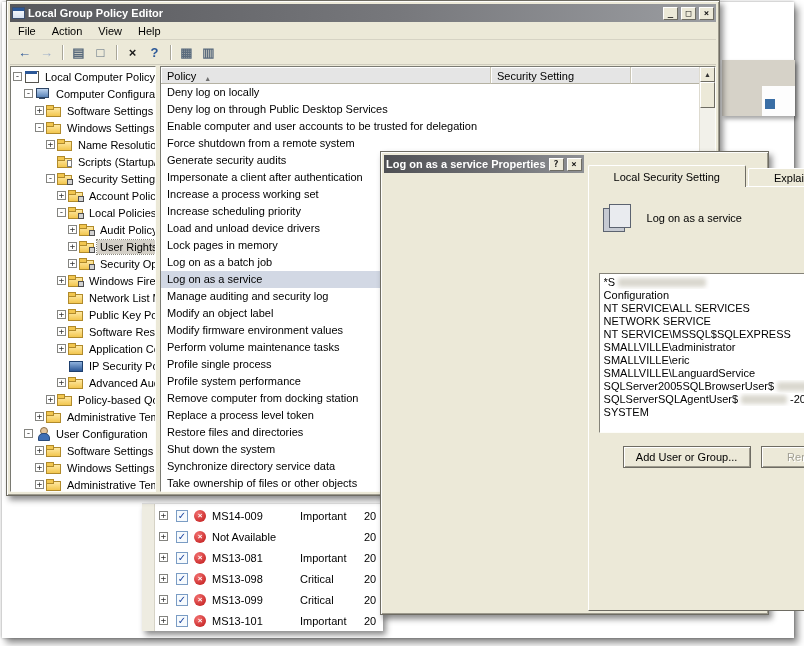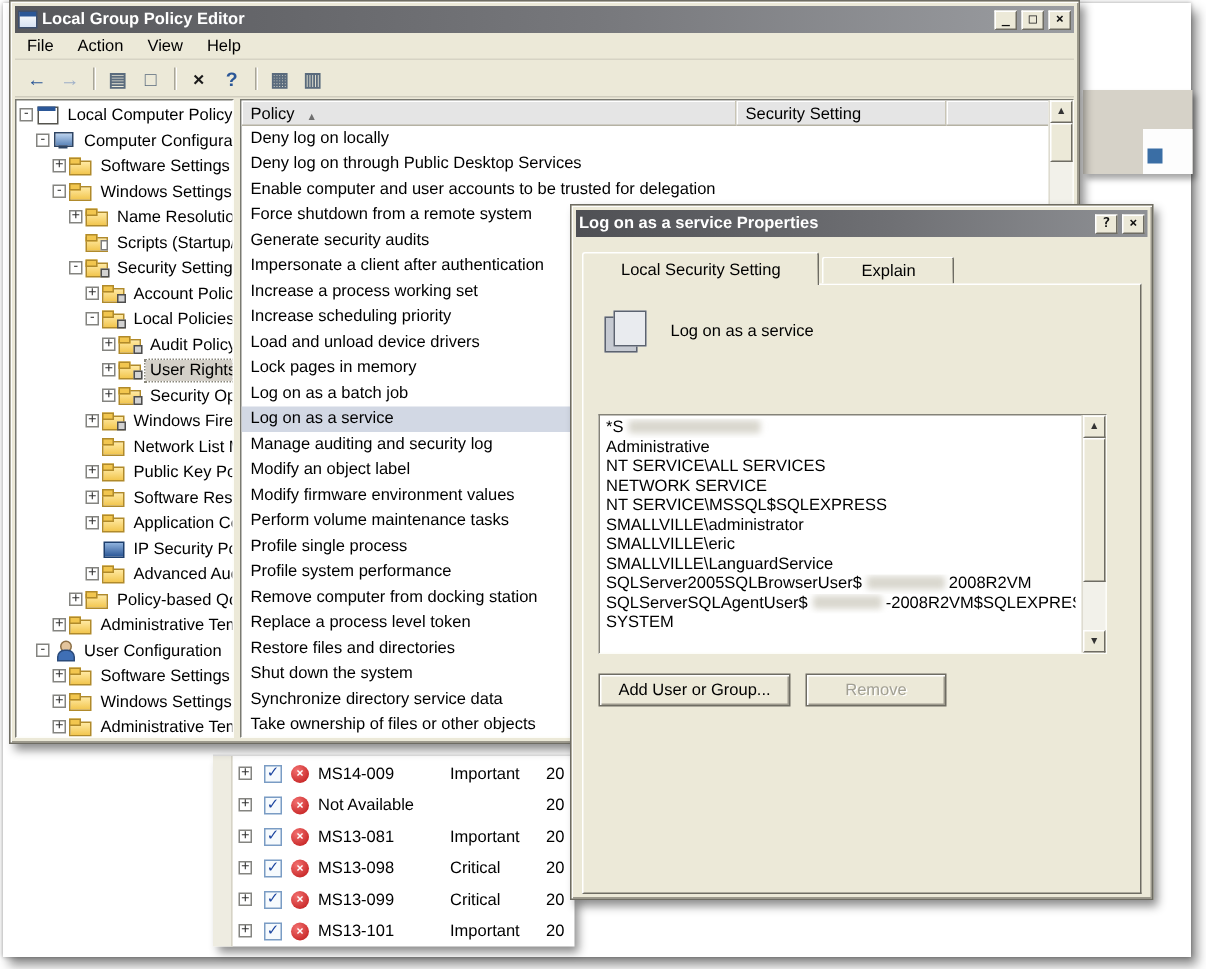--- a/index.html
+++ b/index.html
@@ -71,42 +71,42 @@
       background:linear-gradient(#bcd3ef,#5b84b8); border:1px solid #2e4564; }
   .ico-computer::after { content:""; position:absolute; left:4px; top:10px; width:6px; height:2px; background:#2e4564; }
   .ico-console::before { content:""; position:absolute; left:1px; top:1px; width:12px; height:10px; background:#fff; border:1px solid #55544e; }
   .ico-console::after { content:""; position:absolute; left:1px; top:1px; width:12px; height:3px; background:#2b5797; }
   .ico-user::before { content:""; position:absolute; left:5px; top:0; width:6px; height:6px; border-radius:50%; background:#e3c49c; border:1px solid #8c6f46; }
   .ico-user::after { content:""; position:absolute; left:3px; top:6px; width:10px; height:6px; border-radius:5px 5px 0 0; background:#3f6fb5; border:1px solid #2a4a7a; }
   .ico-ipsec::before { content:""; position:absolute; left:1px; top:2px; width:12px; height:9px;
       background:linear-gradient(#8fb2dd,#2b5797); border:1px solid #1d3f6e; }
 
   
-  .dlg { left:380px; top:136px; width:389px; height:464px; z-index:10; display:flex; flex-direction:column; }
+  .dlg { left:380px; top:151px; width:389px; height:464px; z-index:10; display:flex; flex-direction:row; }
   .dlg .titlebar { background:linear-gradient(90deg,#4f5054 0%, #6f7074 55%, #8f9195 100%); }
   .dlg-body { flex:1; min-height:0; display:flex; flex-direction:column; padding-top:9px; }
   .tabs { display:flex; align-items:flex-end; height:22px; flex:none; padding:0 4px; position:relative; z-index:3; }
   .tab { font-size:11px; padding:3px 25px; background:#ece9d8; border:1px solid #6e6c63; border-bottom:none;
          border-top-color:#fff; border-left-color:#fff; border-radius:2px 2px 0 0; margin-right:2px; height:18px; position:relative; }
   .tab.active { height:22px; padding-top:5px; margin-bottom:-1px; z-index:4; }
   .tabpage { flex:1; min-height:0; margin:0 4px; border:1px solid; border-color:#fff #6e6c63 #6e6c63 #fff;
              background:#ece9d8; padding:14px 22px 10px 10px; position:relative; z-index:2; }
   .pol-head { display:flex; align-items:center; gap:16px; margin:2px 0 40px 2px; }
   .policy-icon { width:30px; height:30px; flex:none; position:relative; }
   .policy-icon::before { content:""; position:absolute; left:2px; top:5px; width:20px; height:22px; background:#c6cad2; border:1px solid #5c6370; }
   .policy-icon::after { content:""; position:absolute; left:8px; top:1px; width:20px; height:22px; background:#e9ebef; border:1px solid #5c6370; }
   .pol-name { font-size:11px; }
   .acct-box { height:160px; display:flex; background:#fff; border:1px solid; border-color:#848278 #fdfdf9 #fdfdf9 #848278; }
   .acct-items { flex:1; min-width:0; overflow:hidden; padding:2px 4px; font-size:11px; line-height:13px; }
   .arow { white-space:nowrap; overflow:hidden; }
   .blurred { display:inline-block; height:9px; margin:0 3px -1px; border-radius:2px; background:#d9d7ce; filter:blur(2px); }
   .dlg-btn-row { display:flex; gap:10px; margin-top:13px; }
   .btn { font-size:11px; height:22px; background:#ece9d8; border:1px solid #6e6c63; color:#000;
          box-shadow: inset 1px 1px 0 #fff, inset -1px -1px 0 #9d9a8d; padding:0 8px; font-family:"Liberation Sans",sans-serif; }
-  .btn.w-add { width:128px; }
+  .btn.w-add { width:128px;margin-left:24px; }
   .btn.w-rem { width:94px; }
   .btn.disabled { color:#a19f93; text-shadow:1px 1px 0 #fefefe; }
   .btn.default { border-color:#000; }
   .dlg-foot { flex:none; display:flex; justify-content:flex-end; gap:8px; padding:9px 8px 3px; }
   .dlg-foot .btn { width:66px; height:21px; }
 
   
   .patch-window { left:142px; top:503px; width:241px; height:128px; position:absolute; background:#fff; z-index:1;
                   box-shadow: 3px 4px 6px rgba(0,0,0,.45); display:flex; border-top:1px solid #e2e2e2; }
   .patch-scroll { width:13px; flex:none; background:#eeece1; border-right:1px solid #d6d3c6; }
@@ -424,21 +424,21 @@
         <div class="tab">Explain</div>
       </div>
       <div class="tabpage">
         <div class="pol-head">
           <span class="policy-icon"></span>
           <span class="pol-name">Log on as a service</span>
         </div>
         <div class="acct-box">
           <div class="acct-items" id="acctlist">
               <div class="arow"><span>*S</span><span class="blurred" style="width: 88px;"></span></div>
-              <div class="arow"><span>Administrative</span></div>
+              <div class="arow"><span>Configuration</span></div>
               <div class="arow"><span>NT SERVICE\ALL SERVICES</span></div>
               <div class="arow"><span>NETWORK SERVICE</span></div>
               <div class="arow"><span>NT SERVICE\MSSQL$SQLEXPRESS</span></div>
               <div class="arow"><span>SMALLVILLE\administrator</span></div>
               <div class="arow"><span>SMALLVILLE\eric</span></div>
               <div class="arow"><span>SMALLVILLE\LanguardService</span></div>
               <div class="arow"><span>SQLServer2005SQLBrowserUser$</span><span class="blurred" style="width: 52px;"></span><span>2008R2VM</span></div>
               <div class="arow"><span>SQLServerSQLAgentUser$</span><span class="blurred" style="width: 46px;"></span><span>-2008R2VM$SQLEXPRESS</span></div>
               <div class="arow"><span>SYSTEM</span></div>
             </div>

